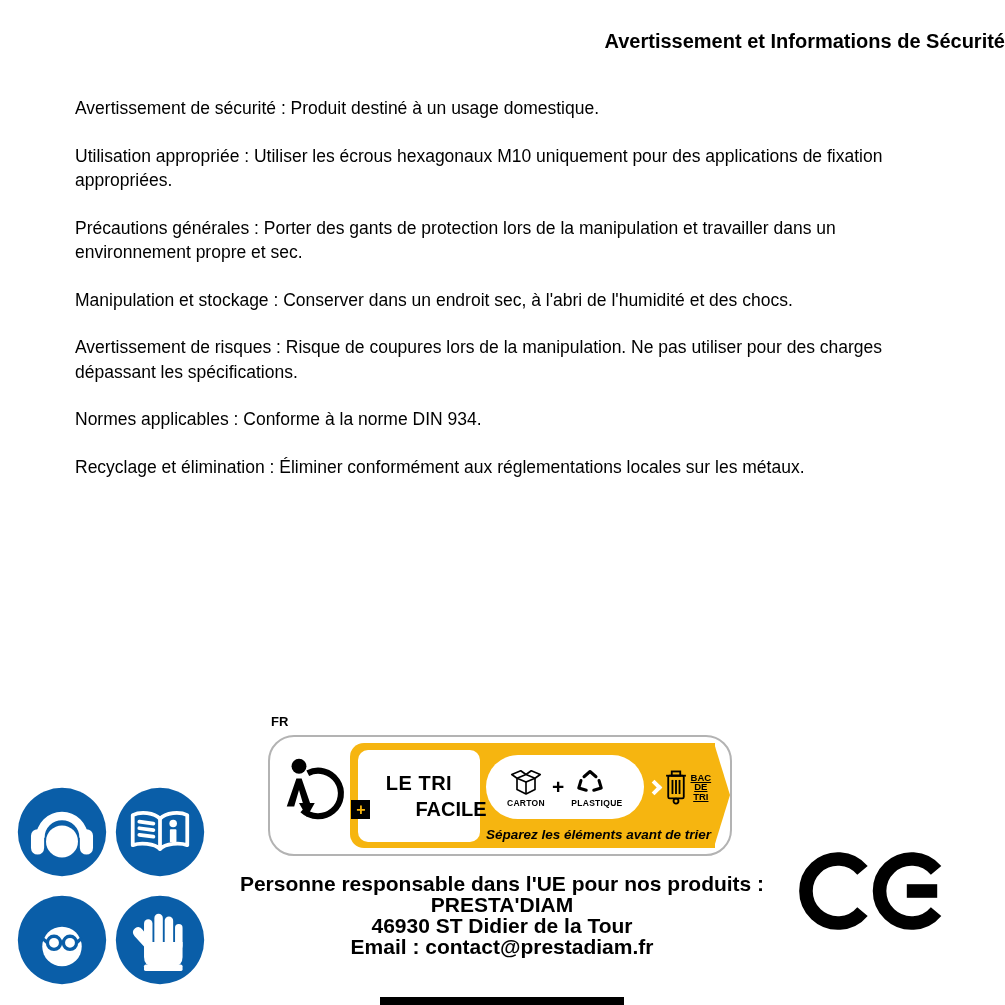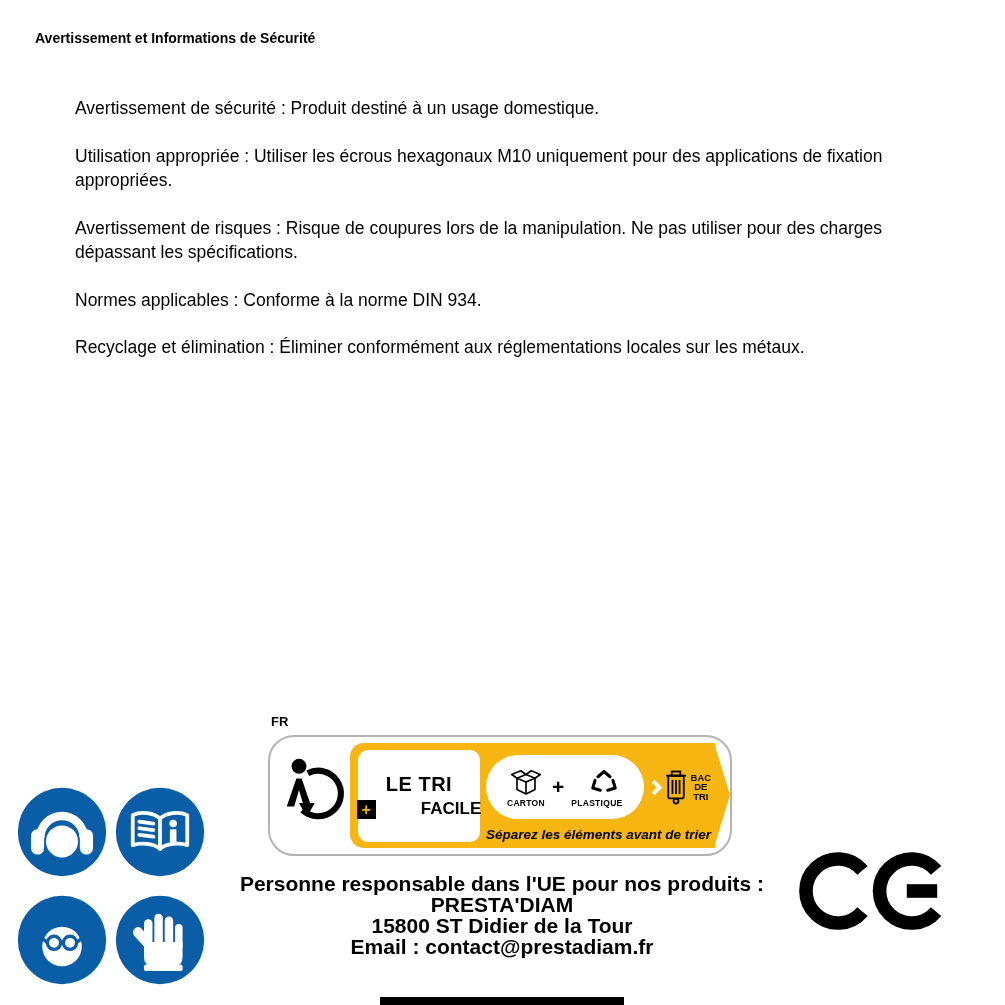--- a/index.html
+++ b/index.html
@@ -1,22 +1,22 @@
 <!DOCTYPE html>
 <html><head>
 <meta charset="utf-8">
 <style>
   * { margin:0; padding:0; box-sizing:border-box; }
   :root { --blue:#0a5ea8; --yellow:#f6b510; }
   html,body { width:1005px; height:1005px; }
   body { background:#fff; font-family:"Liberation Sans",sans-serif; color:#000; position:relative; }
   .page { position:absolute; inset:0; background:#fff; overflow:hidden; }
 
-  .title { position:absolute; top:30px; left:0; width:100%; text-align:left;
-           font-size:14px; font-weight:bold;padding-left:35px; }
+  .title { position:absolute; top:30px; left:0; width:100%; text-align:right;
+           font-size:20px; font-weight:bold; }
 
   .body-text { position:absolute; left:75px; top:84px; width:862px;
                font-size:17.5px; line-height:24.5px; }
   .body-text p { margin:12px 0 23px 0; }
 
   .picto-grid { position:absolute; left:15px; top:785px; display:grid;
                 grid-template-columns:94px 94px; grid-auto-rows:94px;
                 column-gap:4px; row-gap:14px; }
   .picto { width:94px; height:94px; display:block; }
 
@@ -34,34 +34,34 @@
              border-left:16px solid var(--yellow); }
 
   .tri-label { width:122px; flex:none; background:#fff; border-radius:10px;
                display:flex; flex-direction:column; align-items:center;
                justify-content:center; gap:3px; }
   .tri-label .l1 { font-size:20px; font-weight:bold; letter-spacing:0.5px; }
   .tri-label .row2 { display:flex; align-items:center; gap:3px; }
   .plusbox { width:19px; height:19px; background:#000; color:var(--yellow);
              font-weight:bold; font-size:16px; line-height:19px; text-align:center;
              display:inline-block; }
-  .facile { font-size:17px; font-weight:bold;margin-left:42px; }
+  .facile { font-size:20px; font-weight:bold;margin-left:42px; }
 
   .tri-right { flex:1; display:flex; flex-direction:column; margin-left:6px; min-width:0; }
   .tri-toprow { flex:1; display:flex; align-items:center; }
   .tri-oval { background:#fff; border-radius:33px; height:64px; flex:1;
               display:flex; align-items:center; justify-content:center;
               gap:7px; padding:0 8px; }
-  .mat-group { display:flex; flex-direction:column; align-items:flex-end; gap:1px; }
+  .mat-group { display:flex; flex-direction:column; align-items:flex-start; gap:1px; }
   .mat-icon { width:38px; height:30px; display:block; }
   .mat-label { font-size:8.5px; font-weight:bold; letter-spacing:0.3px; }
   .oval-plus { font-size:21px; font-weight:bold; }
   .chev { width:11px; height:11px; border-top:4px solid #fff; border-right:4px solid #fff;
           transform:rotate(45deg); margin:0 1px 0 5px; flex:none; }
-  .bin-group { display:flex; align-items:center; gap:3px; margin-left:3px; flex:none; }
+  .bin-group { display:flex; align-items:center; gap:3px; margin-left:3px; flex:none;text-decoration:underline; }
   .bin-icon { width:24px; height:38px; display:block; }
   .bac-text { font-size:9.5px; font-weight:bold; line-height:9.5px; text-align:center; }
   .tri-caption { font-size:13.5px; font-weight:bold; font-style:italic;
                  padding-top:3px; white-space:nowrap; }
 
   .responsible { position:absolute; left:232px; top:873px; width:540px;
                  text-align:center; font-size:21px; font-weight:bold; line-height:21px; }
 
   .ce { position:absolute; left:798px; top:851px; width:160px; height:80px; }
   .ce svg { width:100%; height:100%; display:block; }
@@ -73,20 +73,22 @@
 </head>
 <body>
 
 <div class="page">
 
   <h1 class="title">Avertissement et Informations de Sécurité</h1>
 
   <div class="body-text">
     <p>Avertissement de sécurité : Produit destiné à un usage domestique.</p>
     <p>Utilisation appropriée : Utiliser les écrous hexagonaux M10 uniquement pour des applications de fixation appropriées.</p>
+    <p>Précautions générales : Porter des gants de protection lors de la manipulation et travailler dans un environnement propre et sec.</p>
+    <p>Manipulation et stockage : Conserver dans un endroit sec, à l'abri de l'humidité et des chocs.</p>
     <p>Avertissement de risques : Risque de coupures lors de la manipulation. Ne pas utiliser pour des charges dépassant les spécifications.</p>
     <p>Normes applicables : Conforme à la norme DIN 934.</p>
     <p>Recyclage et élimination : Éliminer conformément aux réglementations locales sur les métaux.</p>
   </div>
 
   <div class="picto-grid">
     <svg class="picto" viewBox="0 0 100 100">
       <circle cx="50" cy="50" r="47" fill="#0a5ea8"></circle>
       <path d="M27 56 A 23 23 0 0 1 73 56" fill="none" stroke="#fff" stroke-width="9"></path>
       <circle cx="50" cy="60" r="17" fill="#fff"></circle>
@@ -198,21 +200,21 @@
         </div>
         <div class="tri-caption">Séparez les éléments avant de trier</div>
       </div>
       <div class="tri-tip"></div>
     </div>
   </div>
 
   <div class="responsible">
     <div>Personne responsable dans l'UE pour nos produits :</div>
     <div>PRESTA'DIAM</div>
-    <div>15800 ST Didier de la Tour</div>
+    <div>46930 ST Didier de la Tour</div>
     <div>Email : contact@prestadiam.fr</div>
   </div>
 
   <div class="ce">
     <span class="sr-only">CE</span>
     <svg viewBox="0 0 200 100">
       <g fill="none" stroke="#000" stroke-width="17">
         <path d="M80.6 24.3 A 40 40 0 1 0 80.6 75.7"></path>
         <path d="M172.6 24.3 A 40 40 0 1 0 172.6 75.7"></path>
         <line x1="136" y1="50" x2="174" y2="50"></line>

